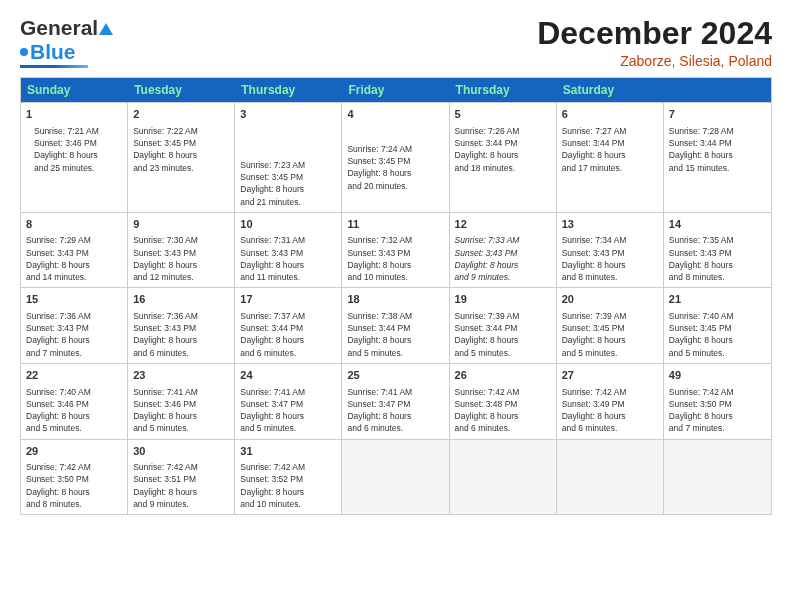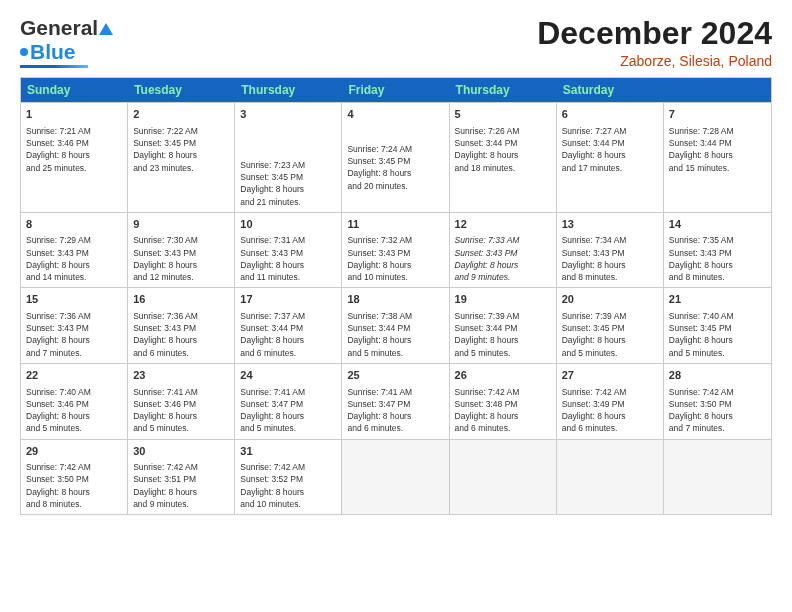--- a/index.html
+++ b/index.html
@@ -135,21 +135,21 @@
       <div class="cal-header-cell">Tuesday</div>
       <div class="cal-header-cell">Thursday</div>
       <div class="cal-header-cell">Friday</div>
       <div class="cal-header-cell">Thursday</div>
       <div class="cal-header-cell">Saturday</div>
     </div>
     <div class="cal-body" id="cal-body">
     <div class="cal-row">
           <div class="cal-cell">
             <span class="day-num">1</span>
-            <div class="cell-info" style="white-space: pre-line;">Sunrise: 7:21 AM
+            <div class="cell-info" style="white-space: pre-line; margin-left: 8px;">Sunrise: 7:21 AM
 Sunset: 3:46 PM
 Daylight: 8 hours
 and 25 minutes.</div>
           </div>
           <div class="cal-cell">
             <span class="day-num">2</span>
             <div class="cell-info" style="white-space: pre-line;">Sunrise: 7:22 AM
 Sunset: 3:45 PM
 Daylight: 8 hours
 and 23 minutes.</div>
@@ -329,21 +329,21 @@
 and 6 minutes.</div>
           </div>
           <div class="cal-cell">
             <span class="day-num">27</span>
             <div class="cell-info" style="white-space: pre-line;">Sunrise: 7:42 AM
 Sunset: 3:49 PM
 Daylight: 8 hours
 and 6 minutes.</div>
           </div>
           <div class="cal-cell">
-            <span class="day-num">28</span>
+            <span class="day-num">49</span>
             <div class="cell-info" style="white-space: pre-line;">Sunrise: 7:42 AM
 Sunset: 3:50 PM
 Daylight: 8 hours
 and 7 minutes.</div>
           </div>
         </div>
         <div class="cal-row">
           <div class="cal-cell">
             <span class="day-num">29</span>
             <div class="cell-info" style="white-space: pre-line;">Sunrise: 7:42 AM

